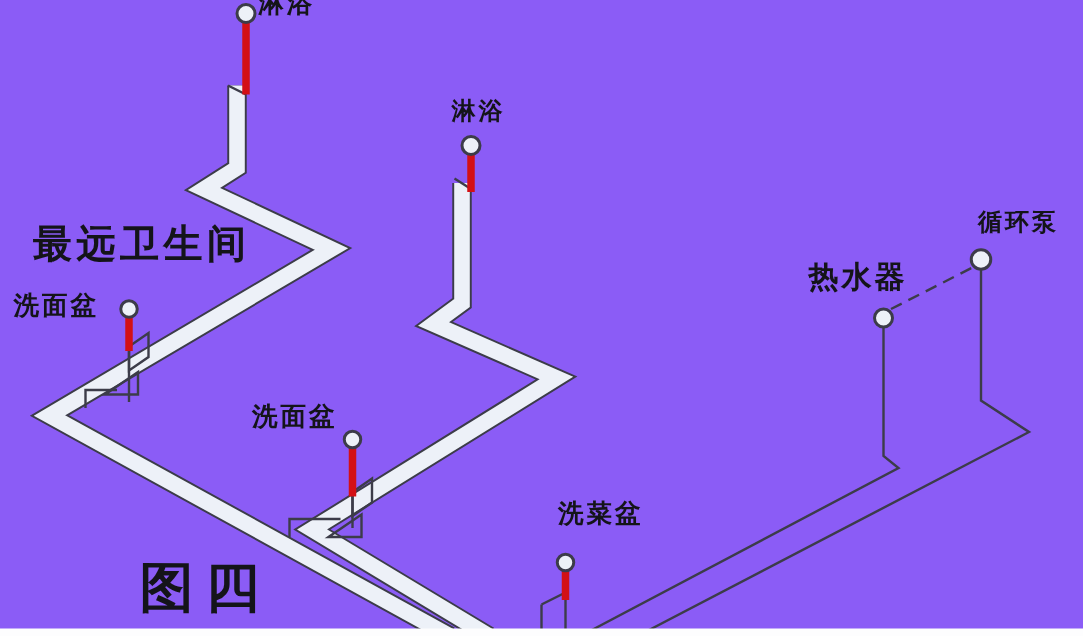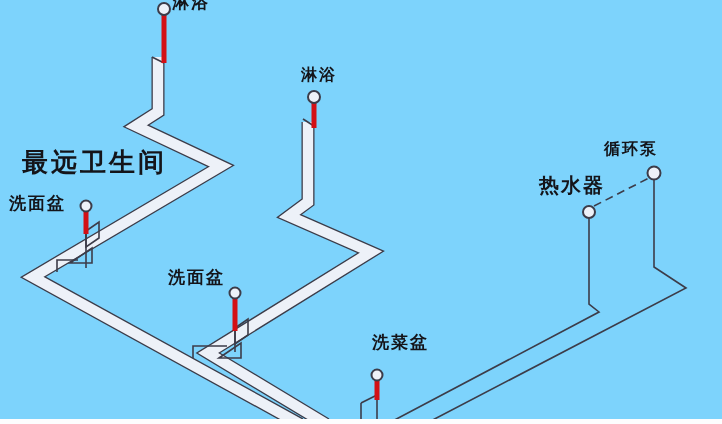--- a/index.html
+++ b/index.html
@@ -1,19 +1,19 @@
 <!DOCTYPE html>
 <html><head>
 <meta charset="utf-8">
 <style>
   html,body{margin:0;padding:0;}
   .canvas{
     position:relative;
     width:722px;height:424px;
-    background:#7dd3fc;
+    background:#8b5cf6;
     overflow:hidden;
     font-family:Liberation Serif, serif;
   }
   .canvas svg{position:absolute;left:0;top:0;}
   .bottom-strip{
     position:absolute;left:0;bottom:0;width:722px;height:5px;
     background:#fdfdfe;
   }
   .label{
     position:absolute;
@@ -24,21 +24,21 @@
     line-height:1.15;
   }
   .lbl-shower-top  {left:172px;top:-7px; font-size:17px;}
   .lbl-shower-mid  {left:301px;top:66px; font-size:16px;}
   .lbl-farthest    {left:22px; top:148px;font-size:26px;letter-spacing:3px;}
   .lbl-washbasin1  {left:9px;  top:194px;font-size:17px;}
   .lbl-bathroom    {left:242px;top:236px;font-size:24px;letter-spacing:3px;}
   .lbl-washbasin2  {left:168px;top:268px;font-size:17px;}
   .lbl-kitchensink {left:372px;top:333px;font-size:17px;}
   .lbl-heater      {left:539px;top:174px;font-size:20px;}
-  .lbl-pump        {left:604px;top:140px;font-size:16px;}
+  .lbl-pump        {left:652px;top:140px;font-size:16px;}
   .lbl-figure      {left:93px; top:372px;font-size:36px;letter-spacing:8px;}
 </style>
 </head>
 <body>
 
 <div class="canvas">
 
   <svg width="722" height="424" viewBox="0 0 722 424">
 
     <g>
@@ -100,15 +100,16 @@
   </svg>
 
   <div class="label lbl-shower-top">淋浴</div>
   <div class="label lbl-shower-mid">淋浴</div>
   <div class="label lbl-farthest">最远卫生间</div>
   <div class="label lbl-washbasin1">洗面盆</div>
   <div class="label lbl-washbasin2">洗面盆</div>
   <div class="label lbl-kitchensink">洗菜盆</div>
   <div class="label lbl-heater">热水器</div>
   <div class="label lbl-pump">循环泵</div>
+  <div class="label lbl-figure">图四</div>
 
   <div class="bottom-strip"></div>
 </div>
 
 </body></html>

